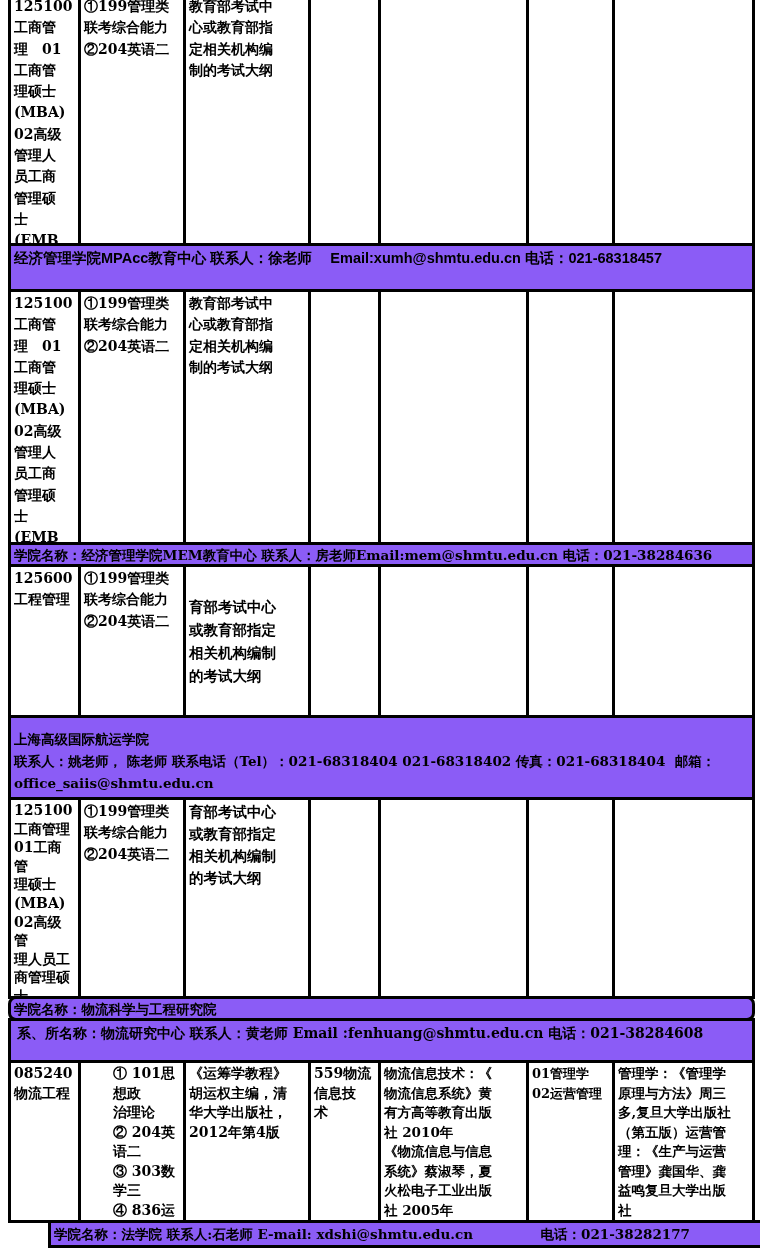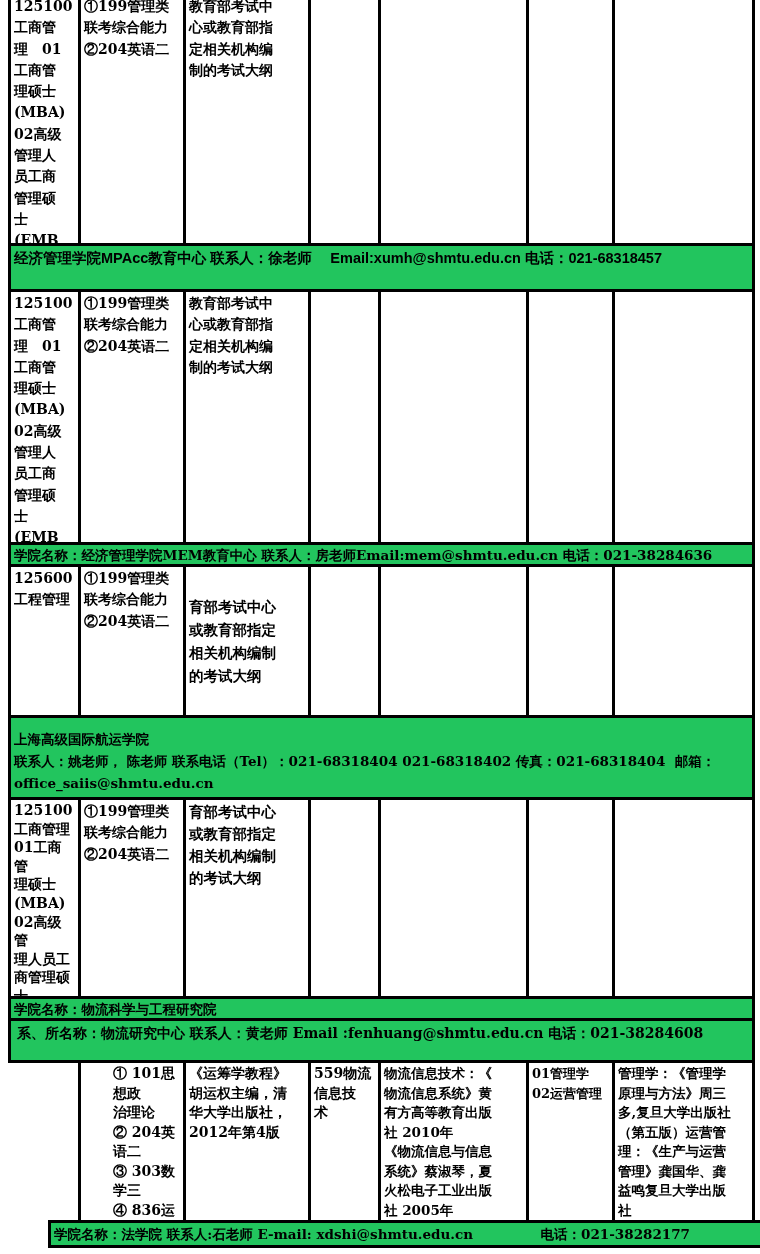--- a/index.html
+++ b/index.html
@@ -4,21 +4,21 @@
 <style>
   html, body { margin: 0; padding: 0; background: #ffffff; }
   body { width: 760px; height: 1254px; overflow: hidden; position: relative;
          font-family: "DejaVu Serif", "Liberation Serif", serif; color: #000; }
   .page { position: absolute; left: 0; top: 0; width: 760px; height: 1254px; }
   .cell { position: absolute; box-sizing: border-box; border: 3px solid #000;
           font-weight: bold; font-size: 14px; line-height: 21.3px; padding: 1px 3px;
           overflow: hidden; word-break: break-all; background: #fff; }
   .band { position: absolute; box-sizing: border-box; border: 3px solid #000;
           font-weight: bold; font-size: 14px; line-height: 19px; padding: 1px 3px;
-          overflow: hidden; background: #22c55e; }
+          overflow: hidden; background: #8b5cf6; }
   .sans { font-family: "Liberation Sans", "DejaVu Sans", sans-serif; }
   .line { display: block; white-space: pre-wrap; }
   .mid { padding-top: 28px; }
 </style>
 </head>
 <body>
 
 <div class="page">
 
   <div class="cell" style="left:8px;top:-8px;width:73px;height:254px;">
@@ -135,28 +135,32 @@
     <span class="line">育部考试中心</span>
     <span class="line">或教育部指定</span>
     <span class="line">相关机构编制</span>
     <span class="line">的考试大纲</span>
   </div>
   <div class="cell" style="left:308px;top:797px;width:73px;height:202px;"></div>
   <div class="cell" style="left:378px;top:797px;width:151px;height:202px;"></div>
   <div class="cell" style="left:526px;top:797px;width:89px;height:202px;"></div>
   <div class="cell" style="left:612px;top:797px;width:143px;height:202px;"></div>
 
-  <div class="band" style="left:8px;top:996px;width:747px;height:25px;font-size:13.5px;line-height:18px;">
+  <div class="band" style="left:8px;top:996px;width:747px;height:25px;font-size:13.5px;line-height:18px;border-radius:8px;">
     <span>学院名称：物流科学与工程研究院</span>
   </div>
 
   <div class="band" style="left:8px;top:1018px;width:747px;height:45px;font-size:14px;line-height:22px;padding-left:6px;">
     <span>系、所名称：物流研究中心 联系人：黄老师 Email :fenhuang@shmtu.edu.cn 电话：021-38284608</span>
   </div>
 
+  <div class="cell" style="left:8px;top:1060px;width:73px;height:163px;line-height:19.5px;">
+    <span class="line">085240</span>
+    <span class="line">物流工程</span>
+  </div>
   <div class="cell" style="left:78px;top:1060px;width:108px;height:163px;line-height:19.5px;padding-left:32px;">
     <span class="line">① 101思想政</span>
     <span class="line">治理论</span>
     <span class="line">② 204英语二</span>
     <span class="line">③ 303数学三</span>
     <span class="line">④ 836运筹学</span>
     <span class="line">模型与算法</span>
   </div>
   <div class="cell" style="left:183px;top:1060px;width:128px;height:163px;line-height:19.5px;">
     <span class="line">《运筹学教程》</span>

